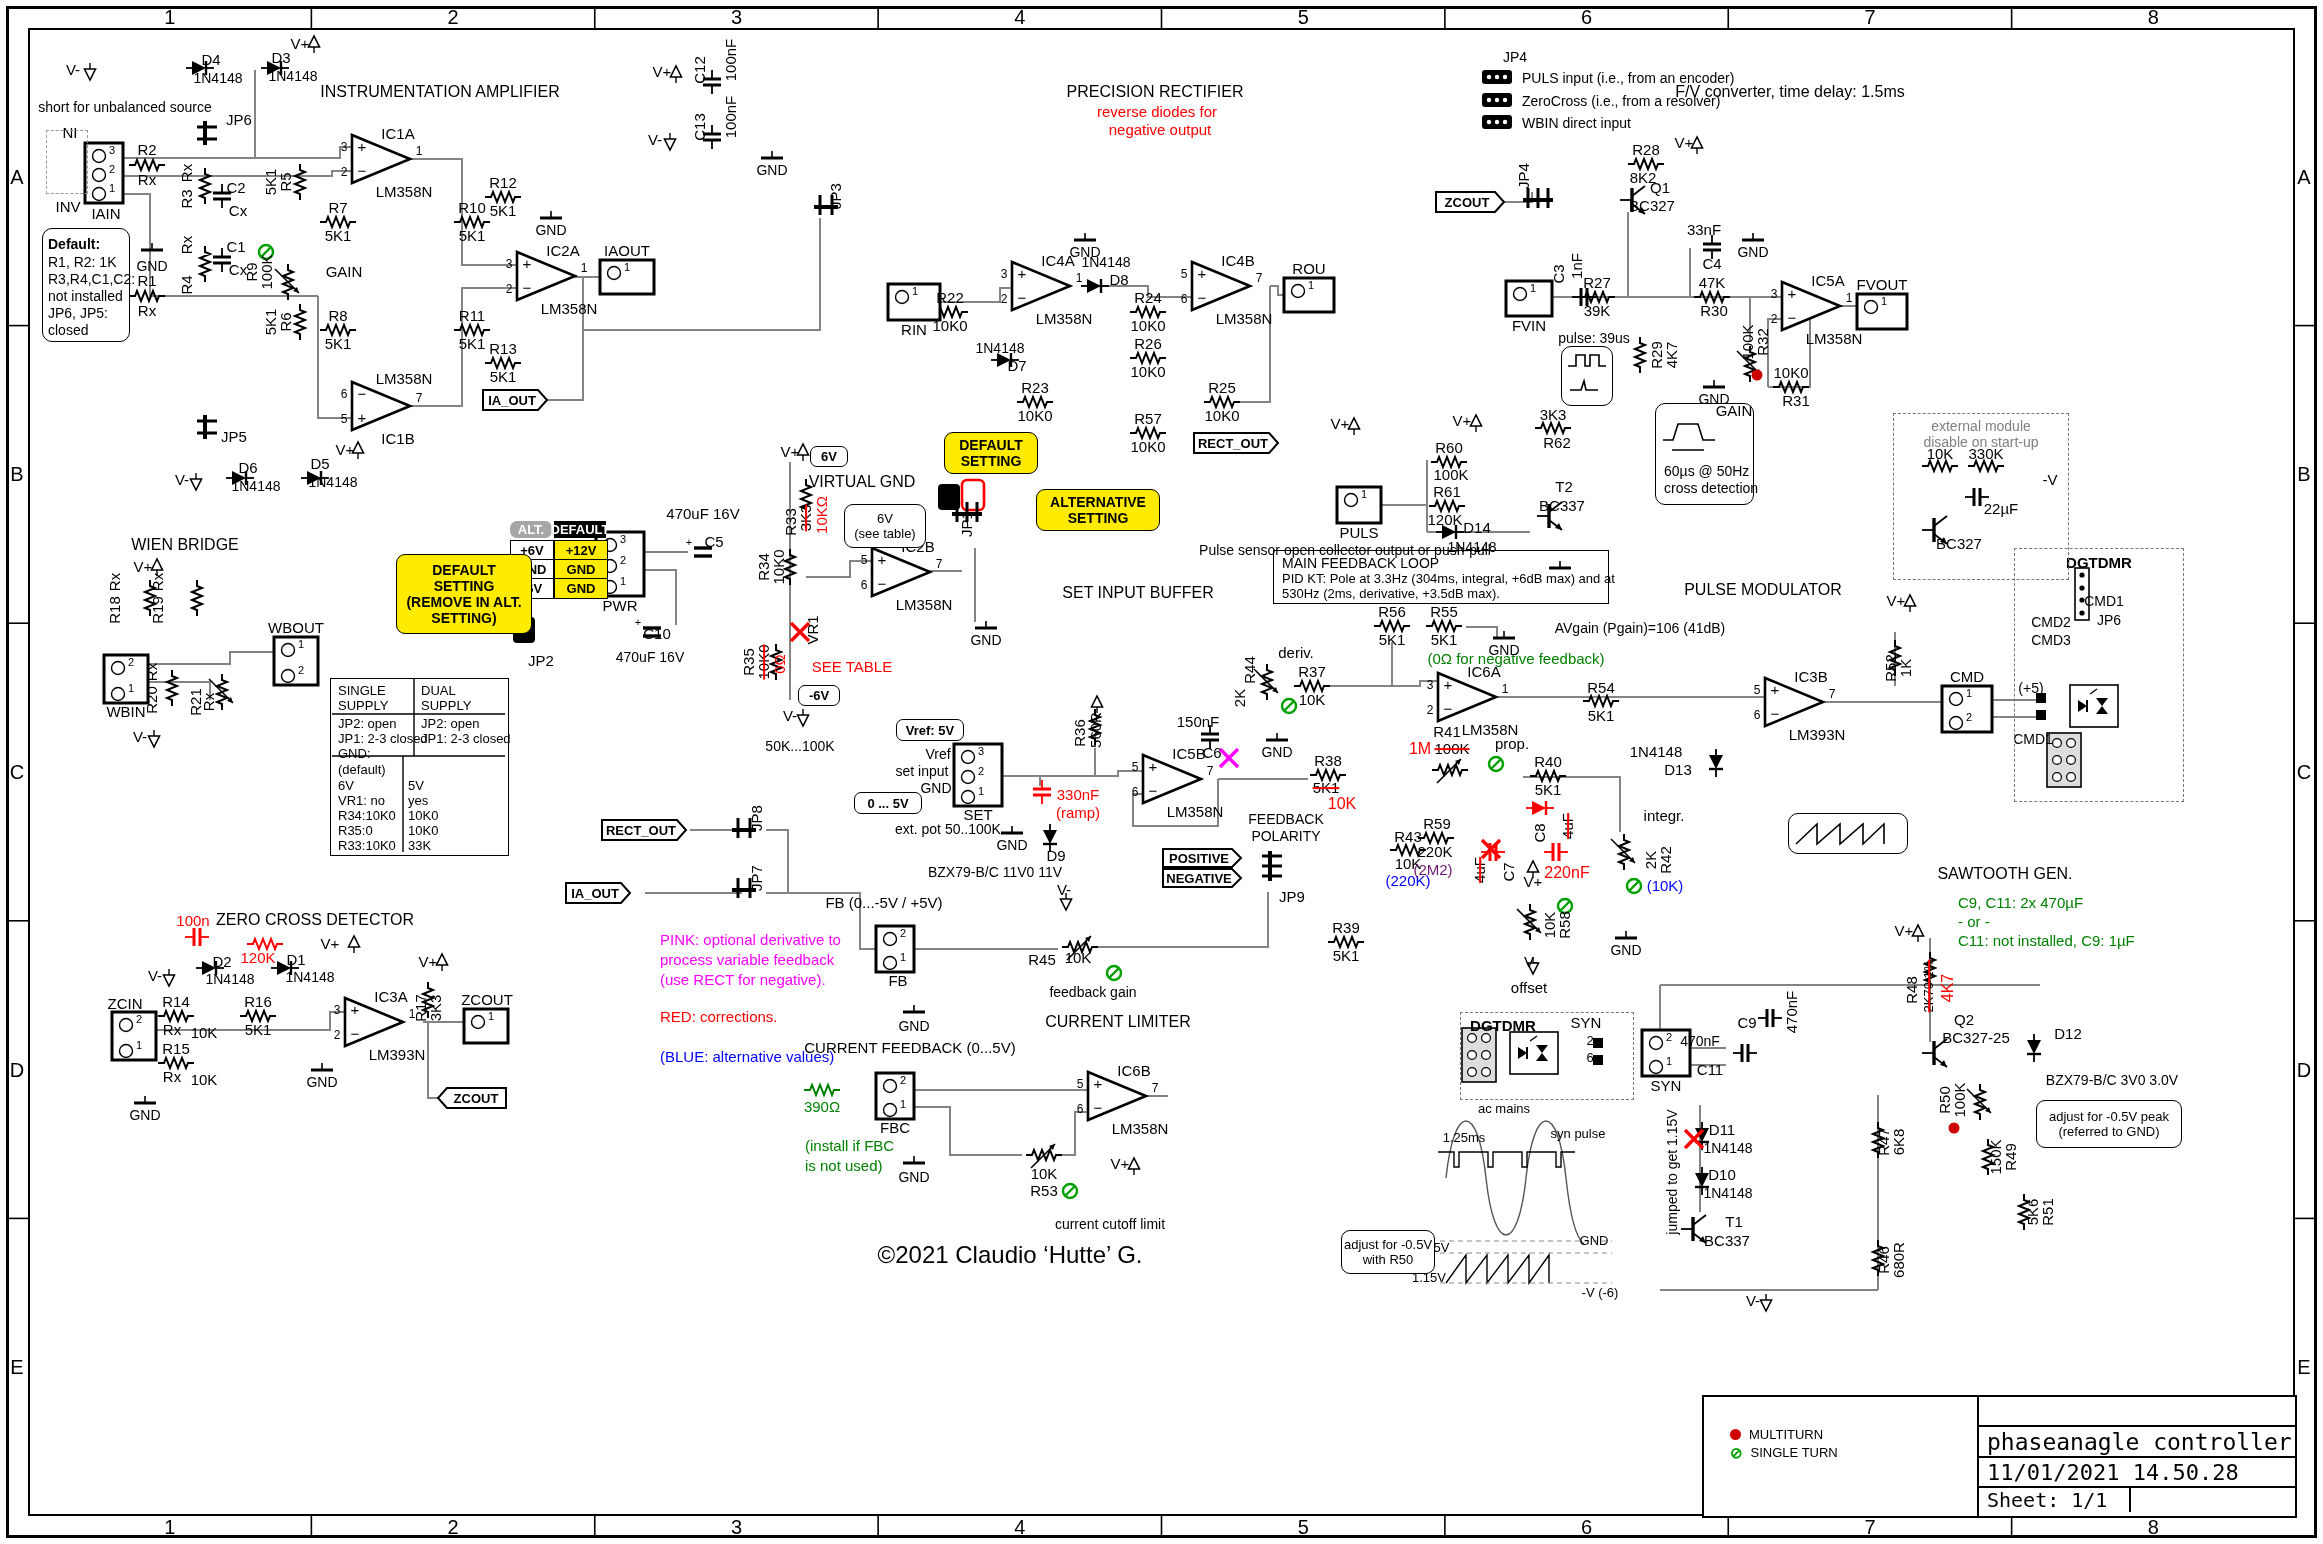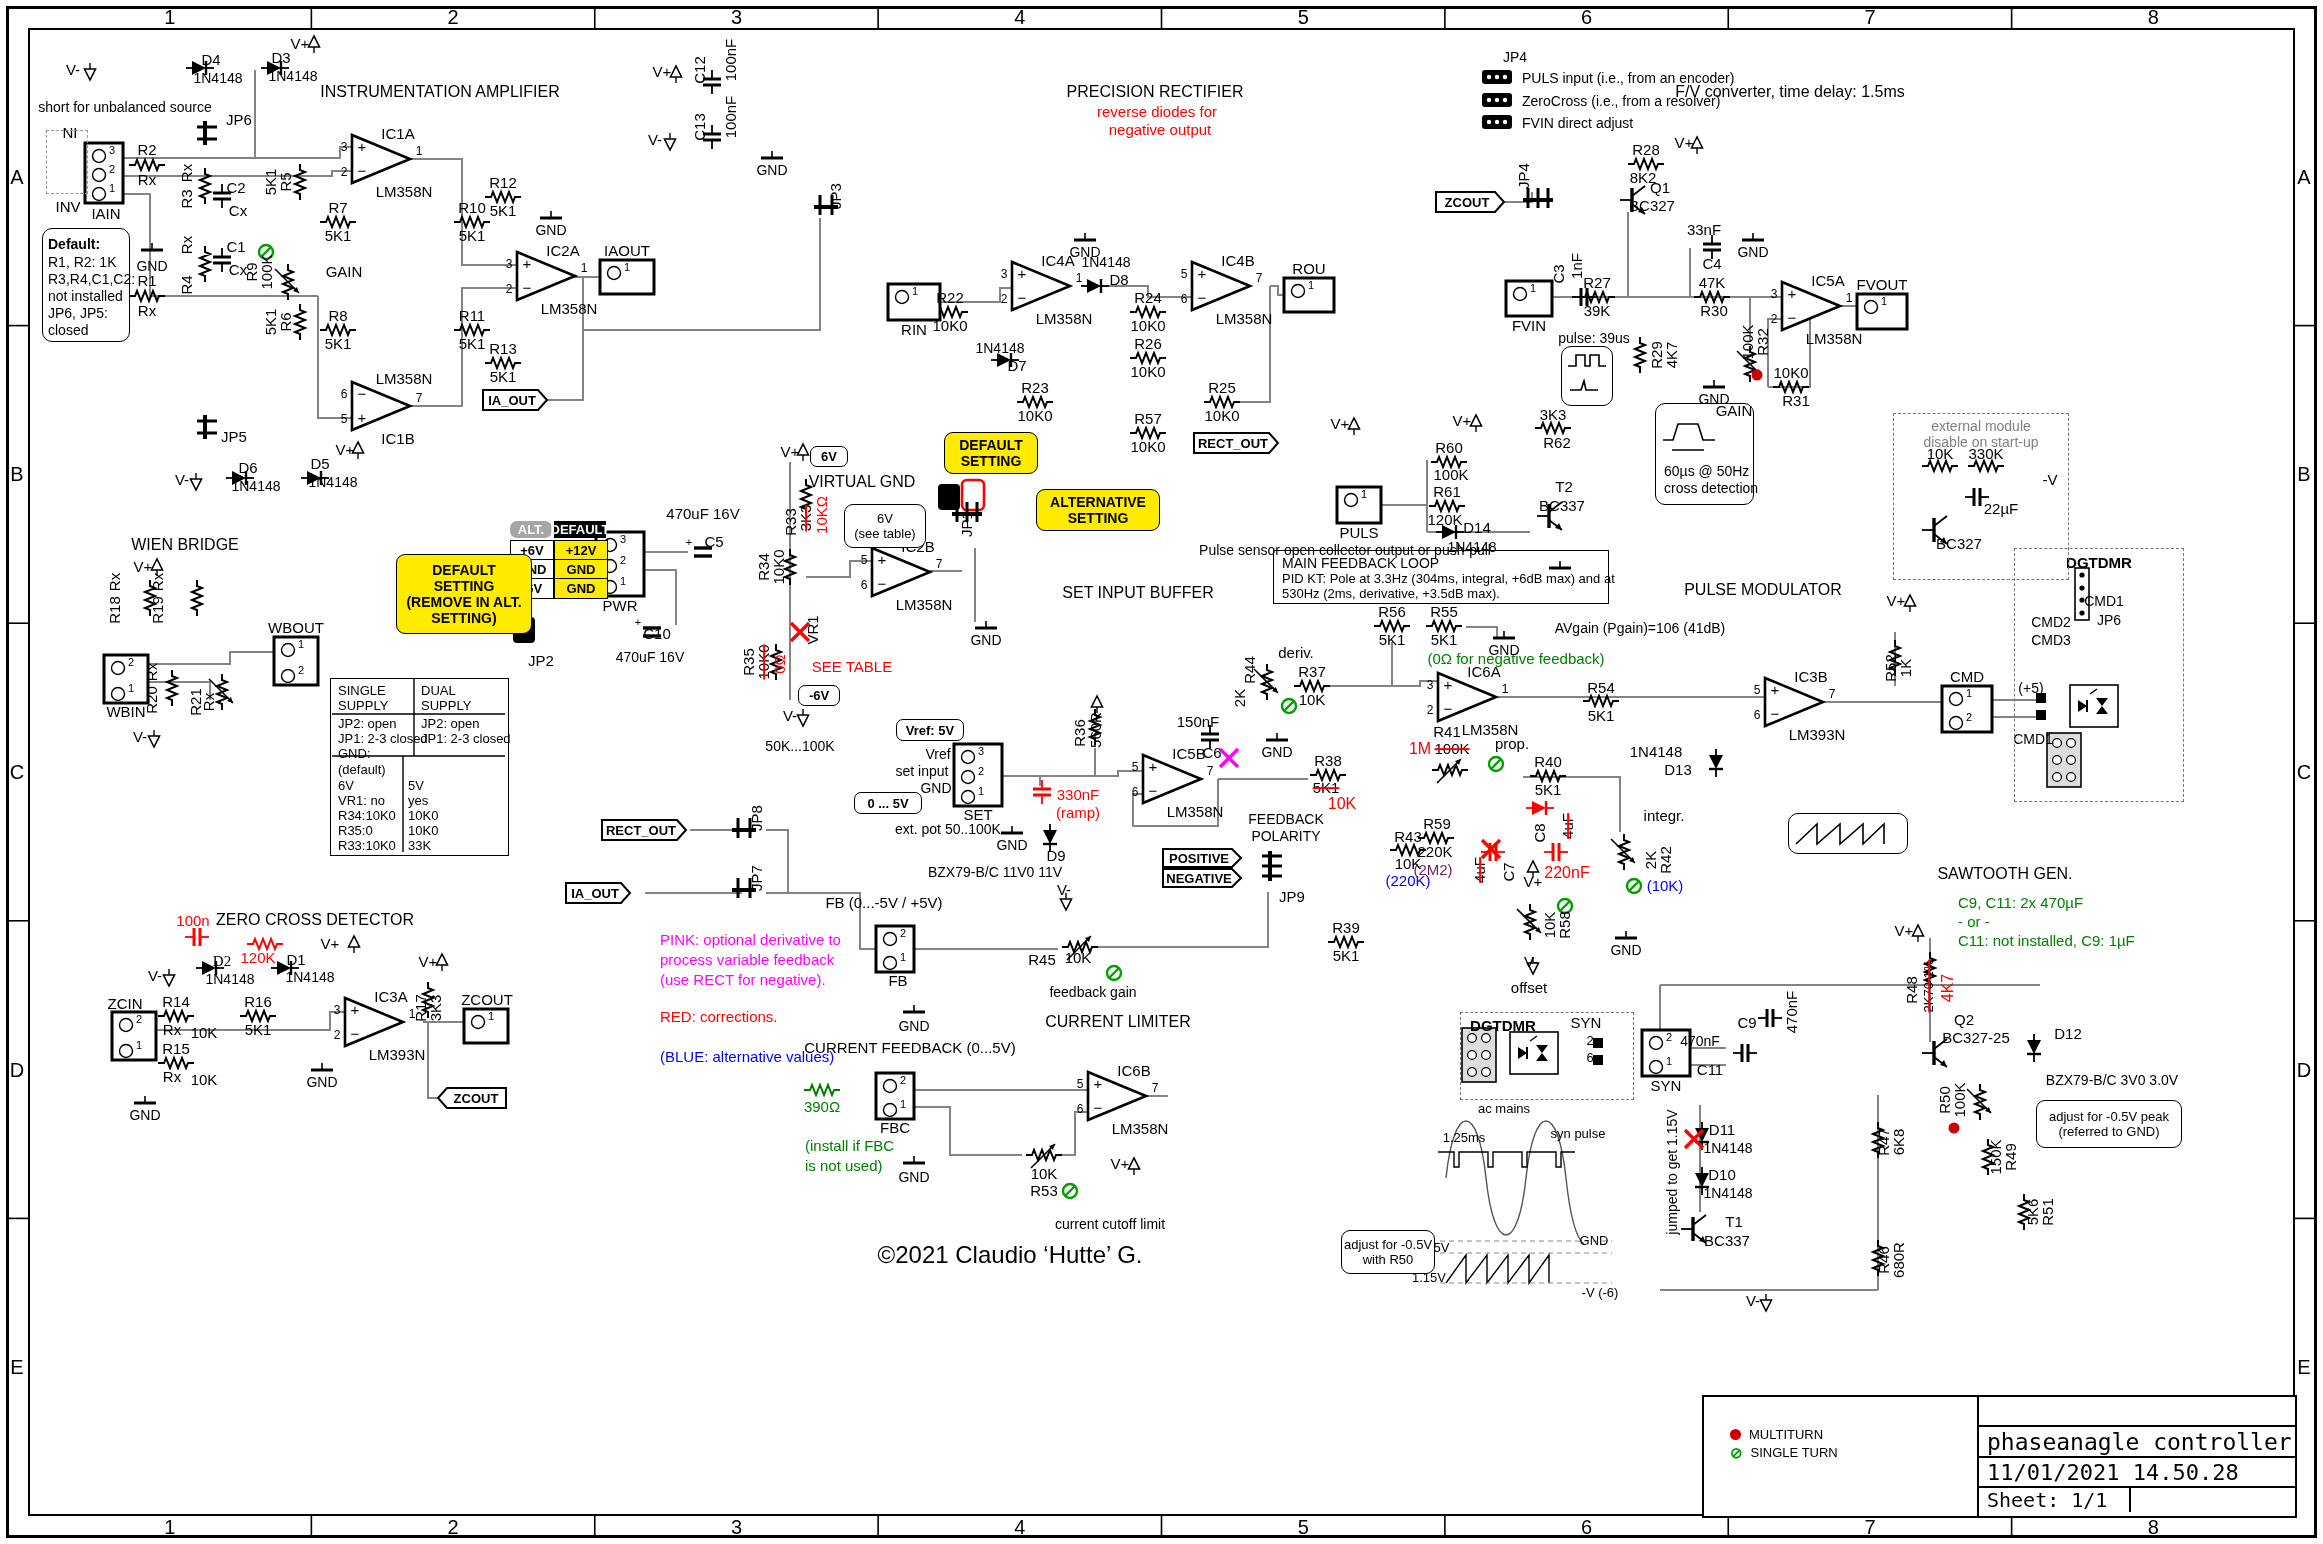--- a/index.html
+++ b/index.html
@@ -1276,21 +1276,21 @@
       <div class="txt" style="left: 1148px; top: 344px; font-size: 15px; transform: translate(-50%, -50%);">R26</div>
       <div class="txt" style="left: 1148px; top: 372px; font-size: 15px; transform: translate(-50%, -50%);">10K0</div>
       <div class="txt" style="left: 1148px; top: 419px; font-size: 15px; transform: translate(-50%, -50%);">R57</div>
       <div class="txt" style="left: 1148px; top: 447px; font-size: 15px; transform: translate(-50%, -50%);">10K0</div>
       <div class="txt" style="left: 1222px; top: 388px; font-size: 15px; transform: translate(-50%, -50%);">R25</div>
       <div class="txt" style="left: 1222px; top: 416px; font-size: 15px; transform: translate(-50%, -50%);">10K0</div>
       <div class="txt" style="left: 1340px; top: 424px; font-size: 15px; transform: translate(-50%, -50%);">V+</div>
       <div class="txt" style="left: 315px; top: 920px; font-size: 16px; transform: translate(-50%, -50%);">ZERO CROSS DETECTOR</div>
       <div class="txt" style="left: 193px; top: 921px; font-size: 15px; color: rgb(255, 0, 0); transform: translate(-50%, -50%);">100n</div>
       <div class="txt" style="left: 258px; top: 958px; font-size: 15px; color: rgb(255, 0, 0); transform: translate(-50%, -50%);">120K</div>
-      <div class="txt" style="left: 222px; top: 962px; font-size: 15px; transform: translate(-50%, -50%); font-family: Liberation Serif, serif;">D2</div>
+      <div class="txt" style="left: 222px; top: 962px; font-size: 15px; transform: translate(-50%, -50%);">D2</div>
       <div class="txt" style="left: 230px; top: 979px; font-size: 14px; transform: translate(-50%, -50%);">1N4148</div>
       <div class="txt" style="left: 296px; top: 960px; font-size: 15px; transform: translate(-50%, -50%);">D1</div>
       <div class="txt" style="left: 310px; top: 977px; font-size: 14px; transform: translate(-50%, -50%);">1N4148</div>
       <div class="txt" style="left: 155px; top: 976px; font-size: 15px; transform: translate(-50%, -50%);">V-</div>
       <div class="txt" style="left: 330px; top: 944px; font-size: 15px; transform: translate(-50%, -50%);">V+</div>
       <div class="txt" style="left: 176px; top: 1002px; font-size: 15px; transform: translate(-50%, -50%);">R14</div>
       <div class="txt" style="left: 172px; top: 1030px; font-size: 15px; transform: translate(-50%, -50%);">Rx</div>
       <div class="txt" style="left: 204px; top: 1033px; font-size: 15px; transform: translate(-50%, -50%);">10K</div>
       <div class="txt" style="left: 176px; top: 1049px; font-size: 15px; transform: translate(-50%, -50%);">R15</div>
       <div class="txt" style="left: 172px; top: 1077px; font-size: 15px; transform: translate(-50%, -50%);">Rx</div>
@@ -1425,21 +1425,21 @@
       <div class="txt" style="left: 1044px; top: 1191px; font-size: 15px; transform: translate(-50%, -50%);">R53</div>
       <div class="txt" style="left: 1120px; top: 1164px; font-size: 15px; transform: translate(-50%, -50%);">V+</div>
       <div class="txt" style="left: 1110px; top: 1224px; font-size: 14px; transform: translate(-50%, -50%);">current cutoff limit</div>
       <div class="txt" style="left: 1010px; top: 1255px; font-size: 24px; transform: translate(-50%, -50%);">©2021 Claudio ‘Hutte’ G.</div>
       <div class="txt" style="left: 1282px; top: 563px; font-size: 14px; transform: translate(0px, -50%);">MAIN FEEDBACK LOOP</div>
       <div class="txt" style="left: 1282px; top: 579px; font-size: 13px; transform: translate(0px, -50%);">PID KT: Pole at 3.3Hz (304ms, integral, +6dB max) and at</div>
       <div class="txt" style="left: 1282px; top: 594px; font-size: 13px; transform: translate(0px, -50%);">530Hz (2ms, derivative, +3.5dB max).</div>
       <div class="txt" style="left: 1515px; top: 57px; font-size: 14px; transform: translate(-50%, -50%);">JP4</div>
       <div class="txt" style="left: 1522px; top: 78px; font-size: 14px; transform: translate(0px, -50%);">PULS input (i.e., from an encoder)</div>
       <div class="txt" style="left: 1522px; top: 101px; font-size: 14px; transform: translate(0px, -50%);">ZeroCross (i.e., from a resolver)</div>
-      <div class="txt" style="left: 1522px; top: 123px; font-size: 14px; transform: translate(0px, -50%);">FVIN direct adjust</div>
+      <div class="txt" style="left: 1522px; top: 123px; font-size: 14px; transform: translate(0px, -50%);">WBIN direct input</div>
       <div class="txt" style="left: 1790px; top: 92px; font-size: 16px; transform: translate(-50%, -50%);">F/V converter, time delay: 1.5ms</div>
       <div class="txt" style="left: 1524px; top: 176px; font-size: 15px; transform: translate(-50%, -50%) rotate(-90deg);">JP4</div>
       <div class="txt" style="left: 1646px; top: 150px; font-size: 15px; transform: translate(-50%, -50%);">R28</div>
       <div class="txt" style="left: 1643px; top: 178px; font-size: 15px; transform: translate(-50%, -50%);">8K2</div>
       <div class="txt" style="left: 1684px; top: 143px; font-size: 15px; transform: translate(-50%, -50%);">V+</div>
       <div class="txt" style="left: 1660px; top: 188px; font-size: 15px; transform: translate(-50%, -50%);">Q1</div>
       <div class="txt" style="left: 1652px; top: 206px; font-size: 15px; transform: translate(-50%, -50%);">BC327</div>
       <div class="txt" style="left: 1704px; top: 230px; font-size: 15px; transform: translate(-50%, -50%);">33nF</div>
       <div class="txt" style="left: 1712px; top: 264px; font-size: 15px; transform: translate(-50%, -50%);">C4</div>
       <div class="txt" style="left: 1753px; top: 252px; font-size: 14px; transform: translate(-50%, -50%);">GND</div>

